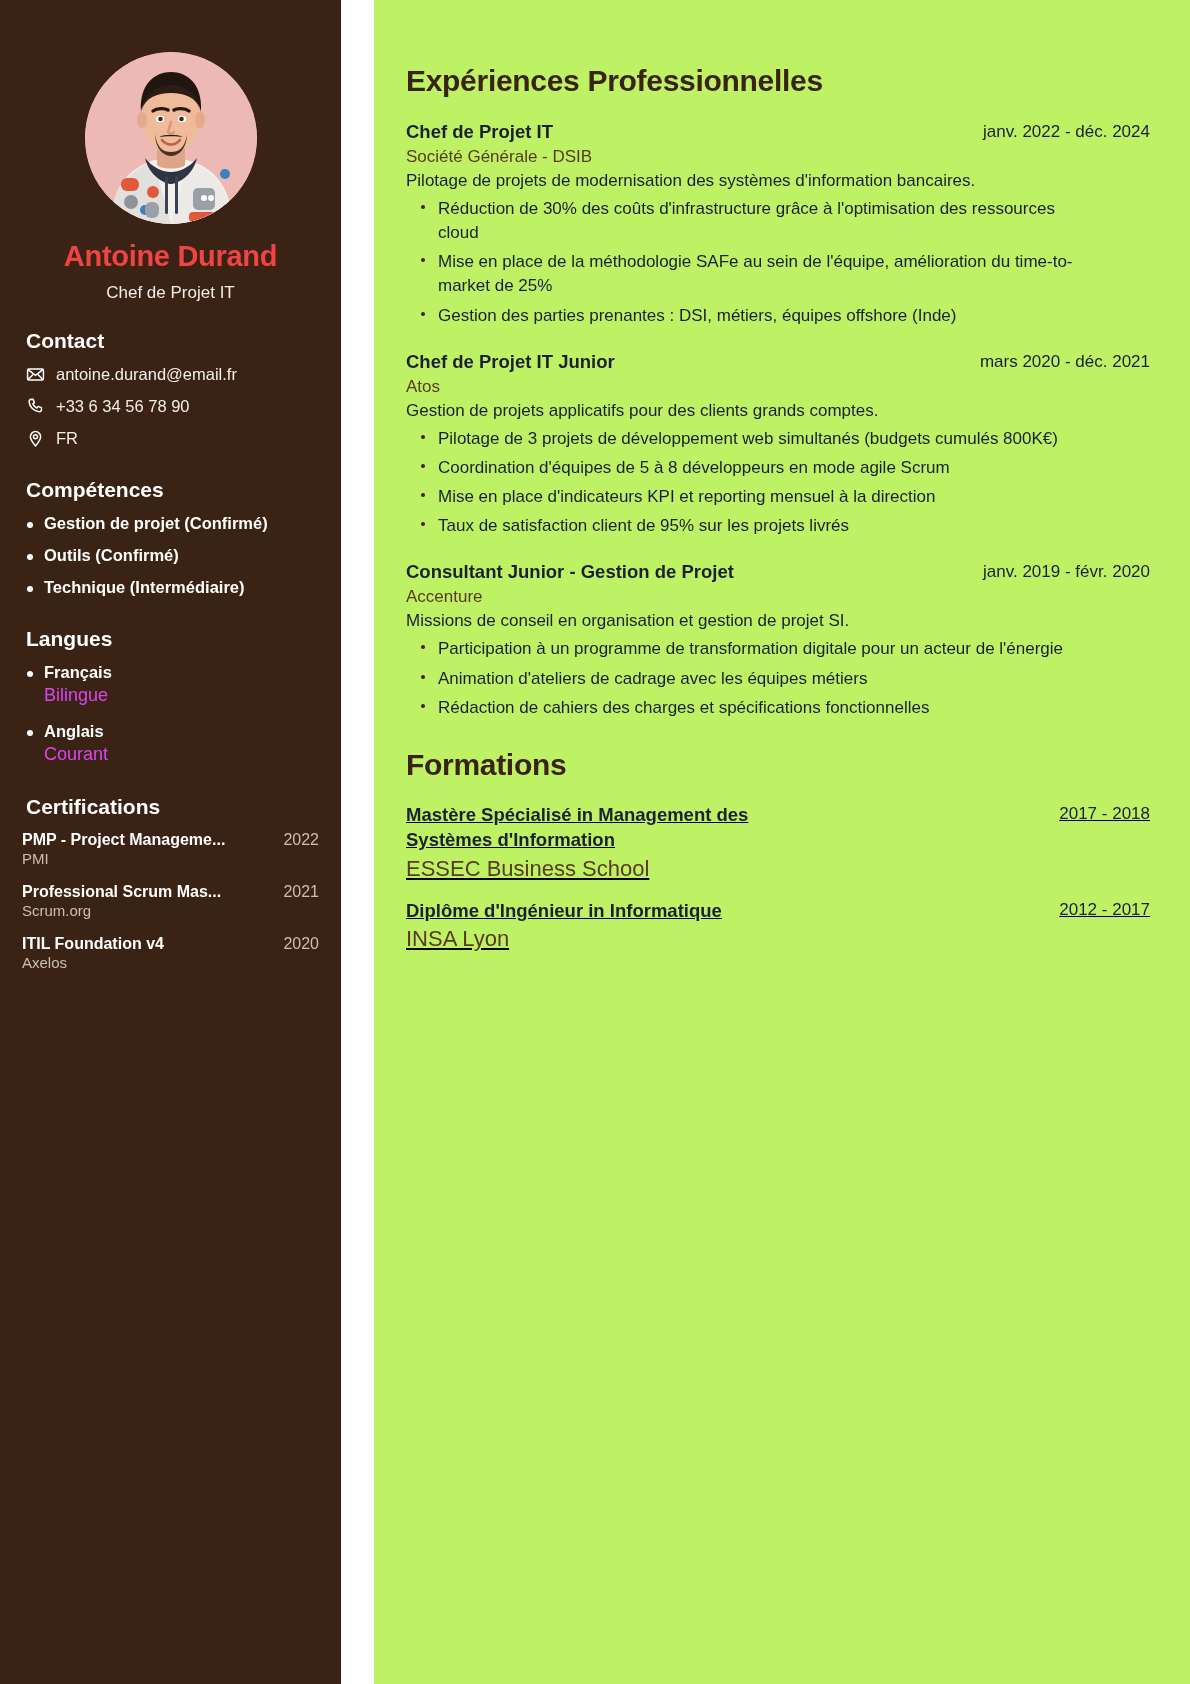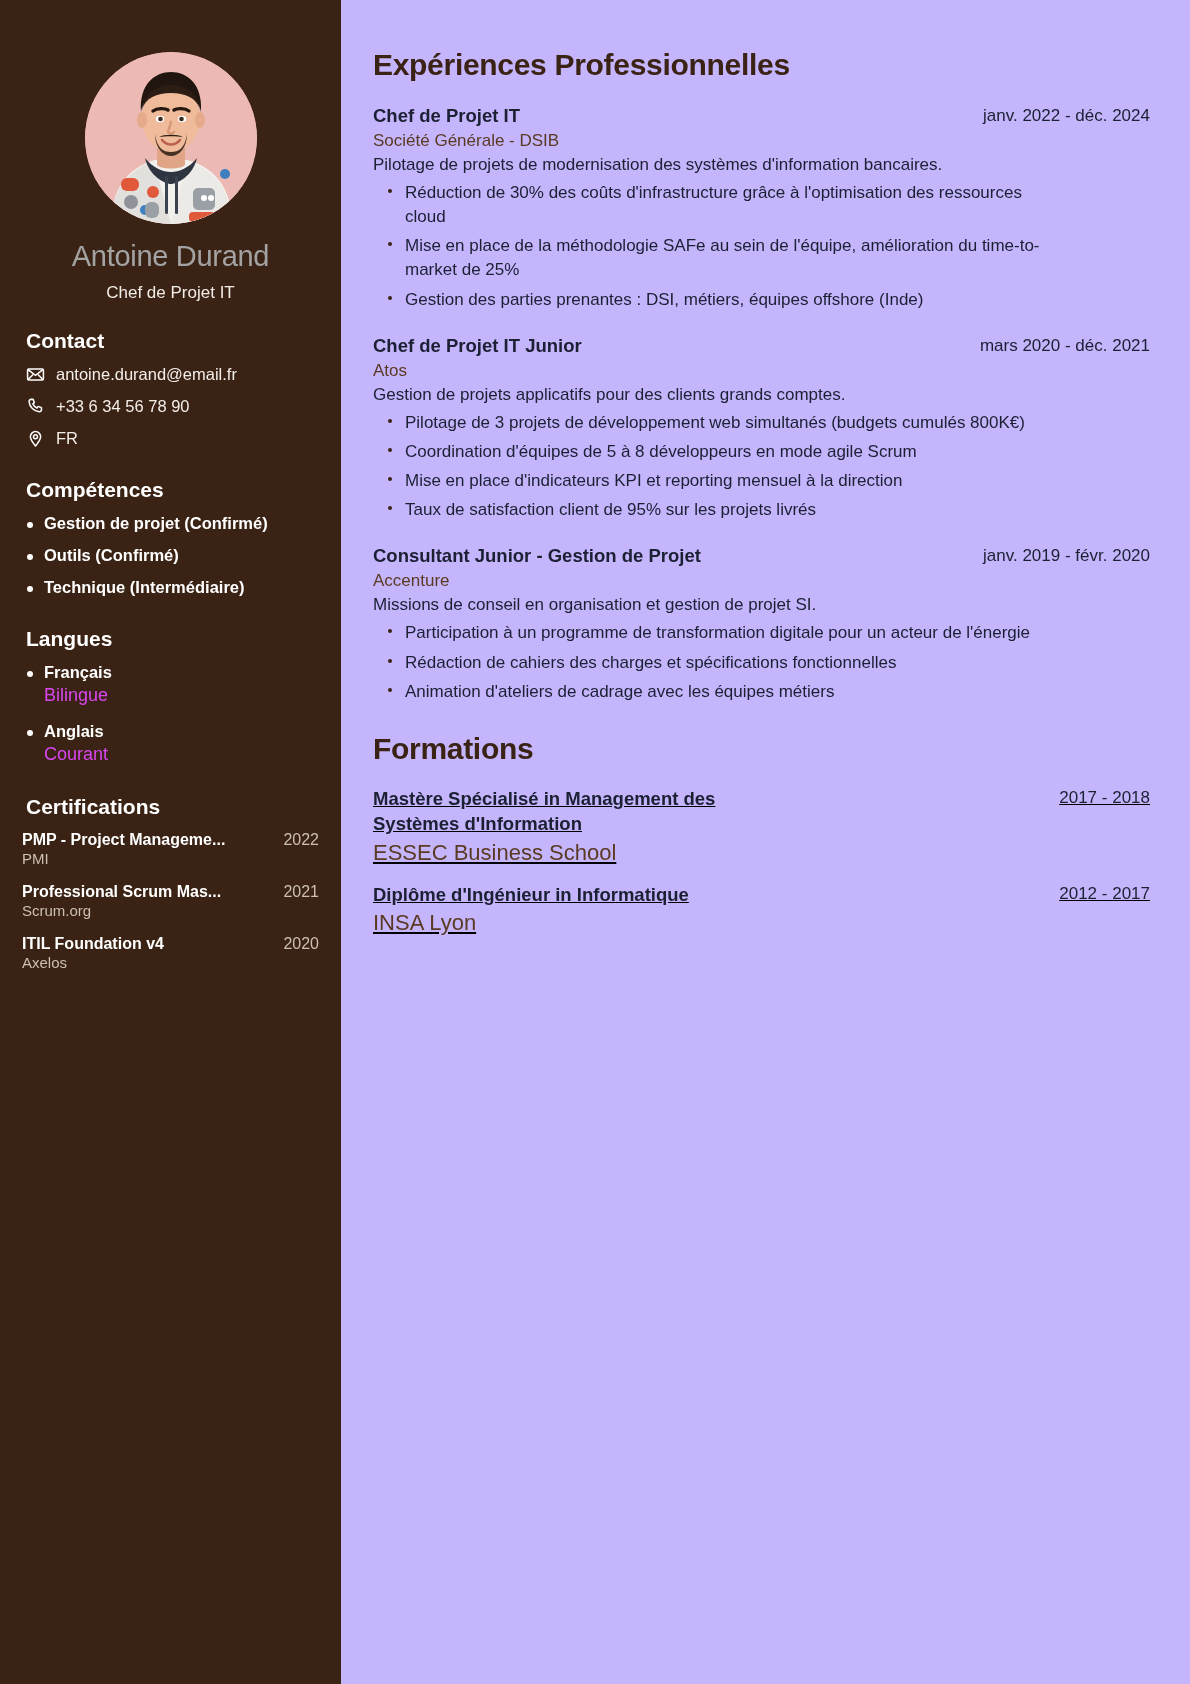--- a/index.html
+++ b/index.html
@@ -49,24 +49,24 @@
     background: #EAB8B6;
     position: relative;
     flex: 0 0 172px;
   }
 
   .avatar svg { display: block; width: 172px; height: 172px; }
 
   .person-name {
     text-align: center;
     font-size: 29px;
-    font-weight: normal;
+    font-weight: bold;
     letter-spacing: -0.3px;
     margin-top: 16px;
-    color: #a3a3a3;
+    color: #ef4444;
   }
 
   .person-role {
     text-align: center;
     font-size: 17px;
     font-weight: 400;
     margin-top: 10px;
     color: #f2ece8;
   }
 
@@ -175,22 +175,23 @@
   }
   .cert-issuer {
     font-size: 15px;
     color: #cdbfb6;
     margin-top: 1px;
   }
 
   
   .main {
     flex: 1 1 auto;
-    padding: 48px 40px 0 32px;
-    background: #c4b5fd;
+    padding: 64px 40px 0 32px;
+    background: #bef264;
+    margin-left: 33px;
   }
 
   .section-title {
     font-size: 30px;
     font-weight: bold;
     color: #3A2314;
     letter-spacing: -0.3px;
     margin-bottom: 22px;
   }
 
@@ -454,22 +455,22 @@
 
     <section class="entry">
       <div class="entry-head">
         <div class="entry-title">Consultant Junior - Gestion de Projet</div>
         <div class="entry-date">janv. 2019 - févr. 2020</div>
       </div>
       <div class="entry-org">Accenture</div>
       <div class="entry-summary">Missions de conseil en organisation et gestion de projet SI.</div>
       <ul class="entry-bullets">
         <li>Participation à un programme de transformation digitale pour un acteur de l'énergie</li>
+        <li>Animation d'ateliers de cadrage avec les équipes métiers</li>
         <li>Rédaction de cahiers des charges et spécifications fonctionnelles</li>
-        <li>Animation d'ateliers de cadrage avec les équipes métiers</li>
       </ul>
     </section>
 
     <h1 class="section-title formations">Formations</h1>
 
     <section class="edu-entry">
       <div class="entry-head">
         <div class="edu-title">Mastère Spécialisé in Management des Systèmes d'Information</div>
         <div class="entry-date">2017 - 2018</div>
       </div>

